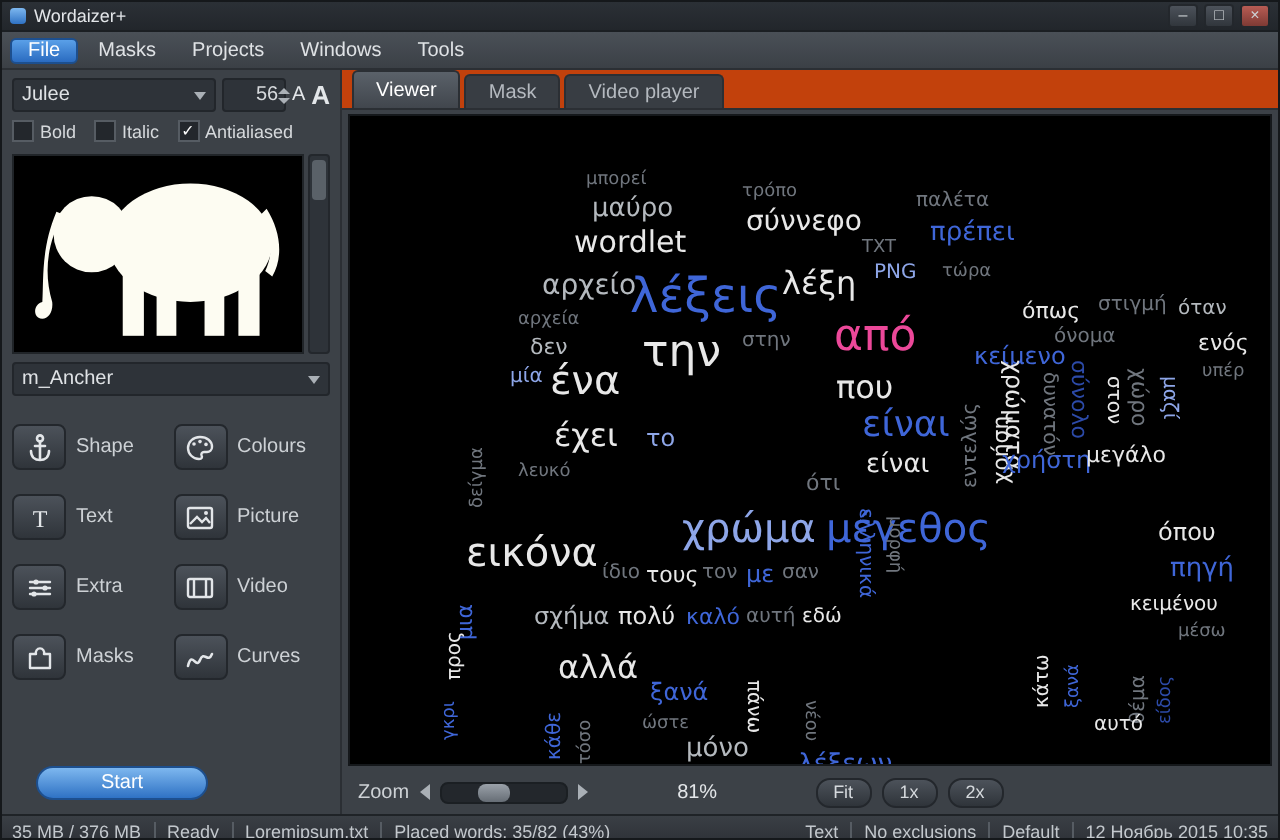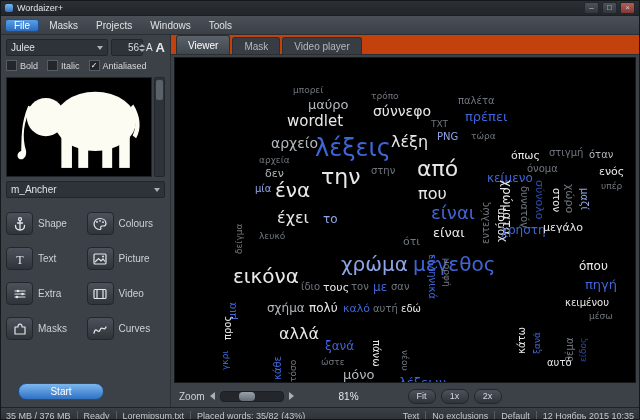--- a/index.html
+++ b/index.html
@@ -262,41 +262,41 @@
   <div class="main">
     <div class="tabstrip">
       <span class="tab active">Viewer</span>
       <span class="tab">Mask</span>
       <span class="tab">Video player</span>
     </div>
 
     <div class="canvaswrap">
       <div class="canvas">
           <span class="cw" style="left: 118px; top: 28px; font-size: 9px; color: rgb(112, 118, 126);">μπορεί</span>
-          <span class="cw" style="left: 133px; top: 40px; font-size: 13px; color: rgb(180, 185, 190);">μαύρο</span>
+          <span class="cw" style="left: 121px; top: 40px; font-size: 13px; color: rgb(180, 185, 190);">μαύρο</span>
           <span class="cw" style="left: 196px; top: 34px; font-size: 9px; color: rgb(112, 118, 126);">τρόπο</span>
           <span class="cw" style="left: 198px; top: 46px; font-size: 14px; color: rgb(232, 232, 232);">σύννεφο</span>
           <span class="cw" style="left: 283px; top: 38px; font-size: 10px; color: rgb(112, 118, 126);">παλέτα</span>
           <span class="cw" style="left: 290px; top: 52px; font-size: 13px; color: rgb(63, 102, 216);">πρέπει</span>
           <span class="cw" style="left: 112px; top: 56px; font-size: 15px; color: rgb(232, 232, 232);">wordlet</span>
           <span class="cw" style="left: 96px; top: 78px; font-size: 14px; color: rgb(180, 185, 190);">αρχείο</span>
           <span class="cw" style="left: 84px; top: 98px; font-size: 9px; color: rgb(112, 118, 126);">αρχεία</span>
           <span class="cw" style="left: 90px; top: 110px; font-size: 11px; color: rgb(180, 185, 190);">δεν</span>
           <span class="cw" style="left: 140px; top: 78px; font-size: 24px; color: rgb(63, 102, 216);">λέξεις</span>
           <span class="cw" style="left: 216px; top: 76px; font-size: 16px; color: rgb(232, 232, 232);">λέξη</span>
           <span class="cw" style="left: 256px; top: 62px; font-size: 9px; color: rgb(112, 118, 126);">TXT</span>
           <span class="cw" style="left: 262px; top: 74px; font-size: 10px; color: rgb(142, 166, 232);">PNG</span>
           <span class="cw" style="left: 296px; top: 74px; font-size: 9px; color: rgb(112, 118, 126);">τώρα</span>
           <span class="cw" style="left: 196px; top: 108px; font-size: 10px; color: rgb(112, 118, 126);">στην</span>
           <span class="cw" style="left: 146px; top: 108px; font-size: 22px; color: rgb(232, 232, 232);">την</span>
           <span class="cw" style="left: 100px; top: 122px; font-size: 20px; color: rgb(232, 232, 232);">ένα</span>
           <span class="cw" style="left: 80px; top: 126px; font-size: 10px; color: rgb(142, 166, 232);">μία</span>
           <span class="cw" style="left: 102px; top: 152px; font-size: 16px; color: rgb(232, 232, 232);">έχει</span>
           <span class="cw" style="left: 84px; top: 174px; font-size: 9px; color: rgb(112, 118, 126);">λευκό</span>
-          <span class="cw" style="left: 242px; top: 100px; font-size: 22px; color: #e5e5e5;">από</span>
+          <span class="cw" style="left: 242px; top: 100px; font-size: 22px; color: #ec4899;">από</span>
           <span class="cw" style="left: 243px; top: 128px; font-size: 16px; color: rgb(232, 232, 232);">που</span>
           <span class="cw" style="left: 256px; top: 146px; font-size: 18px; color: rgb(63, 102, 216);">είναι</span>
           <span class="cw" style="left: 258px; top: 168px; font-size: 13px; color: rgb(232, 232, 232);">είναι</span>
           <span class="cw" style="left: 60px; top: 196px; font-size: 9px; color: rgb(112, 118, 126); transform: rotate(-90deg);">δείγμα</span>
           <span class="cw" style="left: 58px; top: 208px; font-size: 20px; color: rgb(232, 232, 232);">εικόνα</span>
           <span class="cw" style="left: 52px; top: 262px; font-size: 11px; color: rgb(63, 102, 216); transform: rotate(-90deg);">μια</span>
           <span class="cw" style="left: 166px; top: 196px; font-size: 20px; color: rgb(142, 166, 232);">χρώμα</span>
           <span class="cw" style="left: 238px; top: 196px; font-size: 20px; color: rgb(63, 102, 216);">μέγεθος</span>
           <span class="cw" style="left: 126px; top: 224px; font-size: 10px; color: rgb(112, 118, 126);">ίδιο</span>
           <span class="cw" style="left: 148px; top: 224px; font-size: 11px; color: rgb(232, 232, 232);">τους</span>

